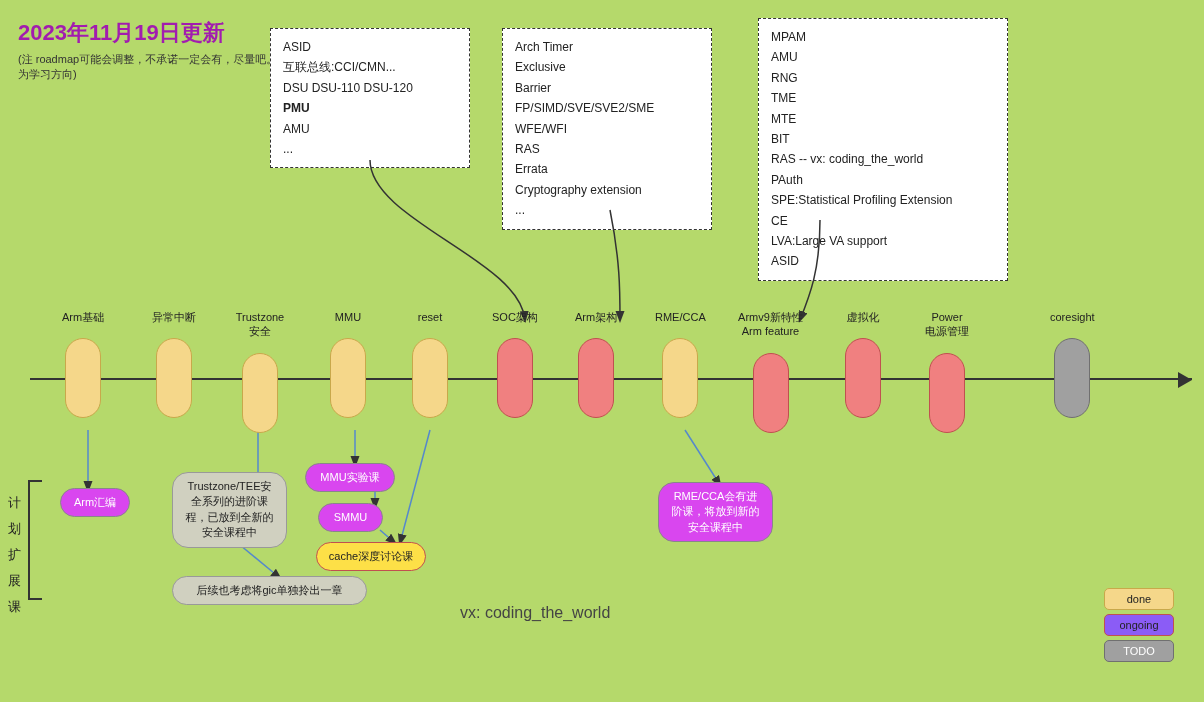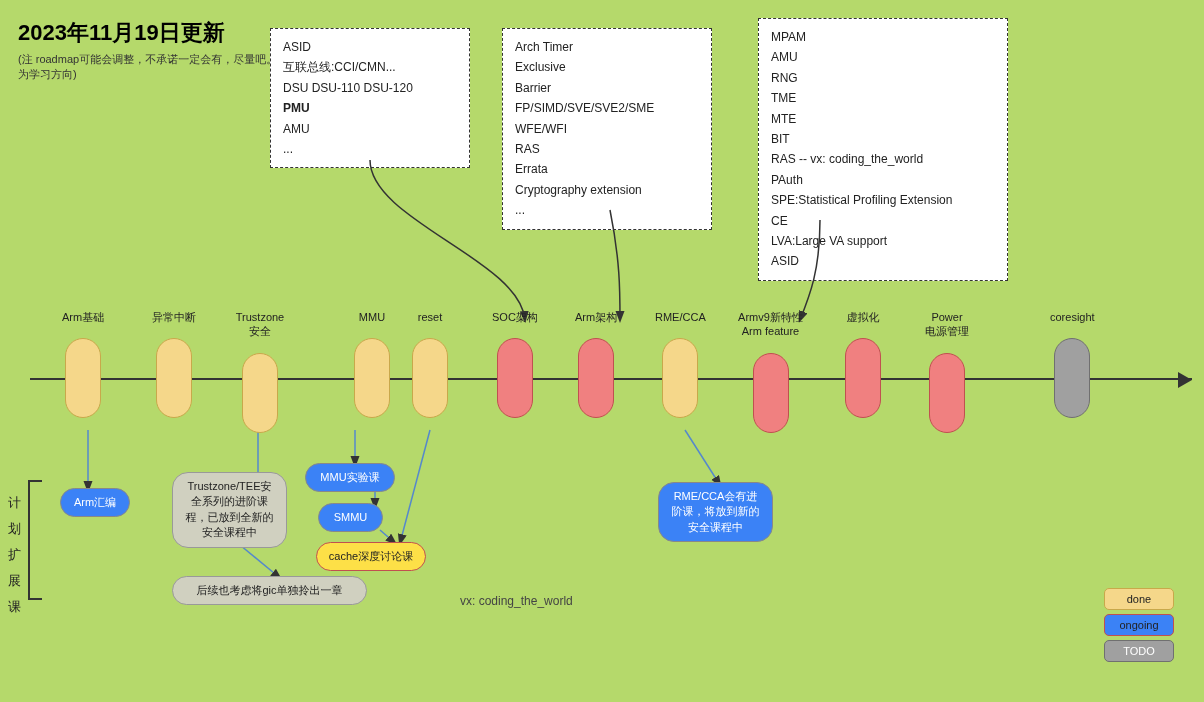--- a/index.html
+++ b/index.html
@@ -19,21 +19,21 @@
       position: relative;
     }
 
     
     .title {
       position: absolute;
       top: 18px;
       left: 18px;
       font-size: 22px;
       font-weight: bold;
-      color: #000000;
+      color: #a21caf;
     }
 
     .subtitle {
       position: absolute;
       top: 52px;
       left: 18px;
       font-size: 11px;
       color: #333;
       width: 290px;
       line-height: 1.4;
@@ -158,21 +158,21 @@
     .node {
       position: absolute;
       border-radius: 16px;
       padding: 6px 10px;
       font-size: 11px;
       text-align: center;
       line-height: 1.4;
       color: #222;
     }
 
-    .node-gray { background-color: #3b82f6; border: 1px solid #888; color: #fff; }
+    .node-gray { background-color: #d946ef; border: 1px solid #888; color: #fff; }
     .node-light { background-color: #d0d0c0; border: 1px solid #999; }
     .node-pink { background-color: #fde047; border: 1px solid #c05050; }
 
     
     .legend {
       position: absolute;
       bottom: 40px;
       right: 30px;
       display: flex;
       flex-direction: column;
@@ -191,29 +191,29 @@
       border-radius: 5px;
       border: 1px solid #999;
       display: flex;
       align-items: center;
       justify-content: center;
       font-size: 11px;
       color: #222;
     }
 
     .legend-box-yellow { background-color: #f5d78a; border-color: #c8a84b; }
-    .legend-box-pink { background-color: #3b82f6; border-color: #c05050; }
+    .legend-box-pink { background-color: #8b5cf6; border-color: #c05050; }
     .legend-box-gray { background-color: #a0a0a0; border-color: #707070; color: #fff; }
 
     
     .vx-credit {
       position: absolute;
-      bottom: 94px;
+      bottom: 80px;
       left: 460px;
-      font-size: 12px;
+      font-size: 16px;
       color: #444;
     }
   </style>
 </head>
 <body>
 
 <div class="main-container">
 
   <div class="title">2023年11月19日更新</div>
 
@@ -298,21 +298,21 @@
     <div class="col-item" style="left:152px;">
       <div class="col-label">异常中断</div>
       <div class="col-bar bar-yellow"></div>
     </div>
 
     <div class="col-item" style="left:235px;">
       <div class="col-label" style="white-space:normal;width:50px;">Trustzone<br>安全</div>
       <div class="col-bar bar-yellow"></div>
     </div>
 
-    <div class="col-item" style="left:330px;margin-left:24px;">
+    <div class="col-item" style="left:330px;">
       <div class="col-label">MMU</div>
       <div class="col-bar bar-yellow"></div>
     </div>
 
     <div class="col-item" style="left:412px;">
       <div class="col-label">reset</div>
       <div class="col-bar bar-yellow"></div>
     </div>
 
     <div class="col-item" style="left:492px;">

